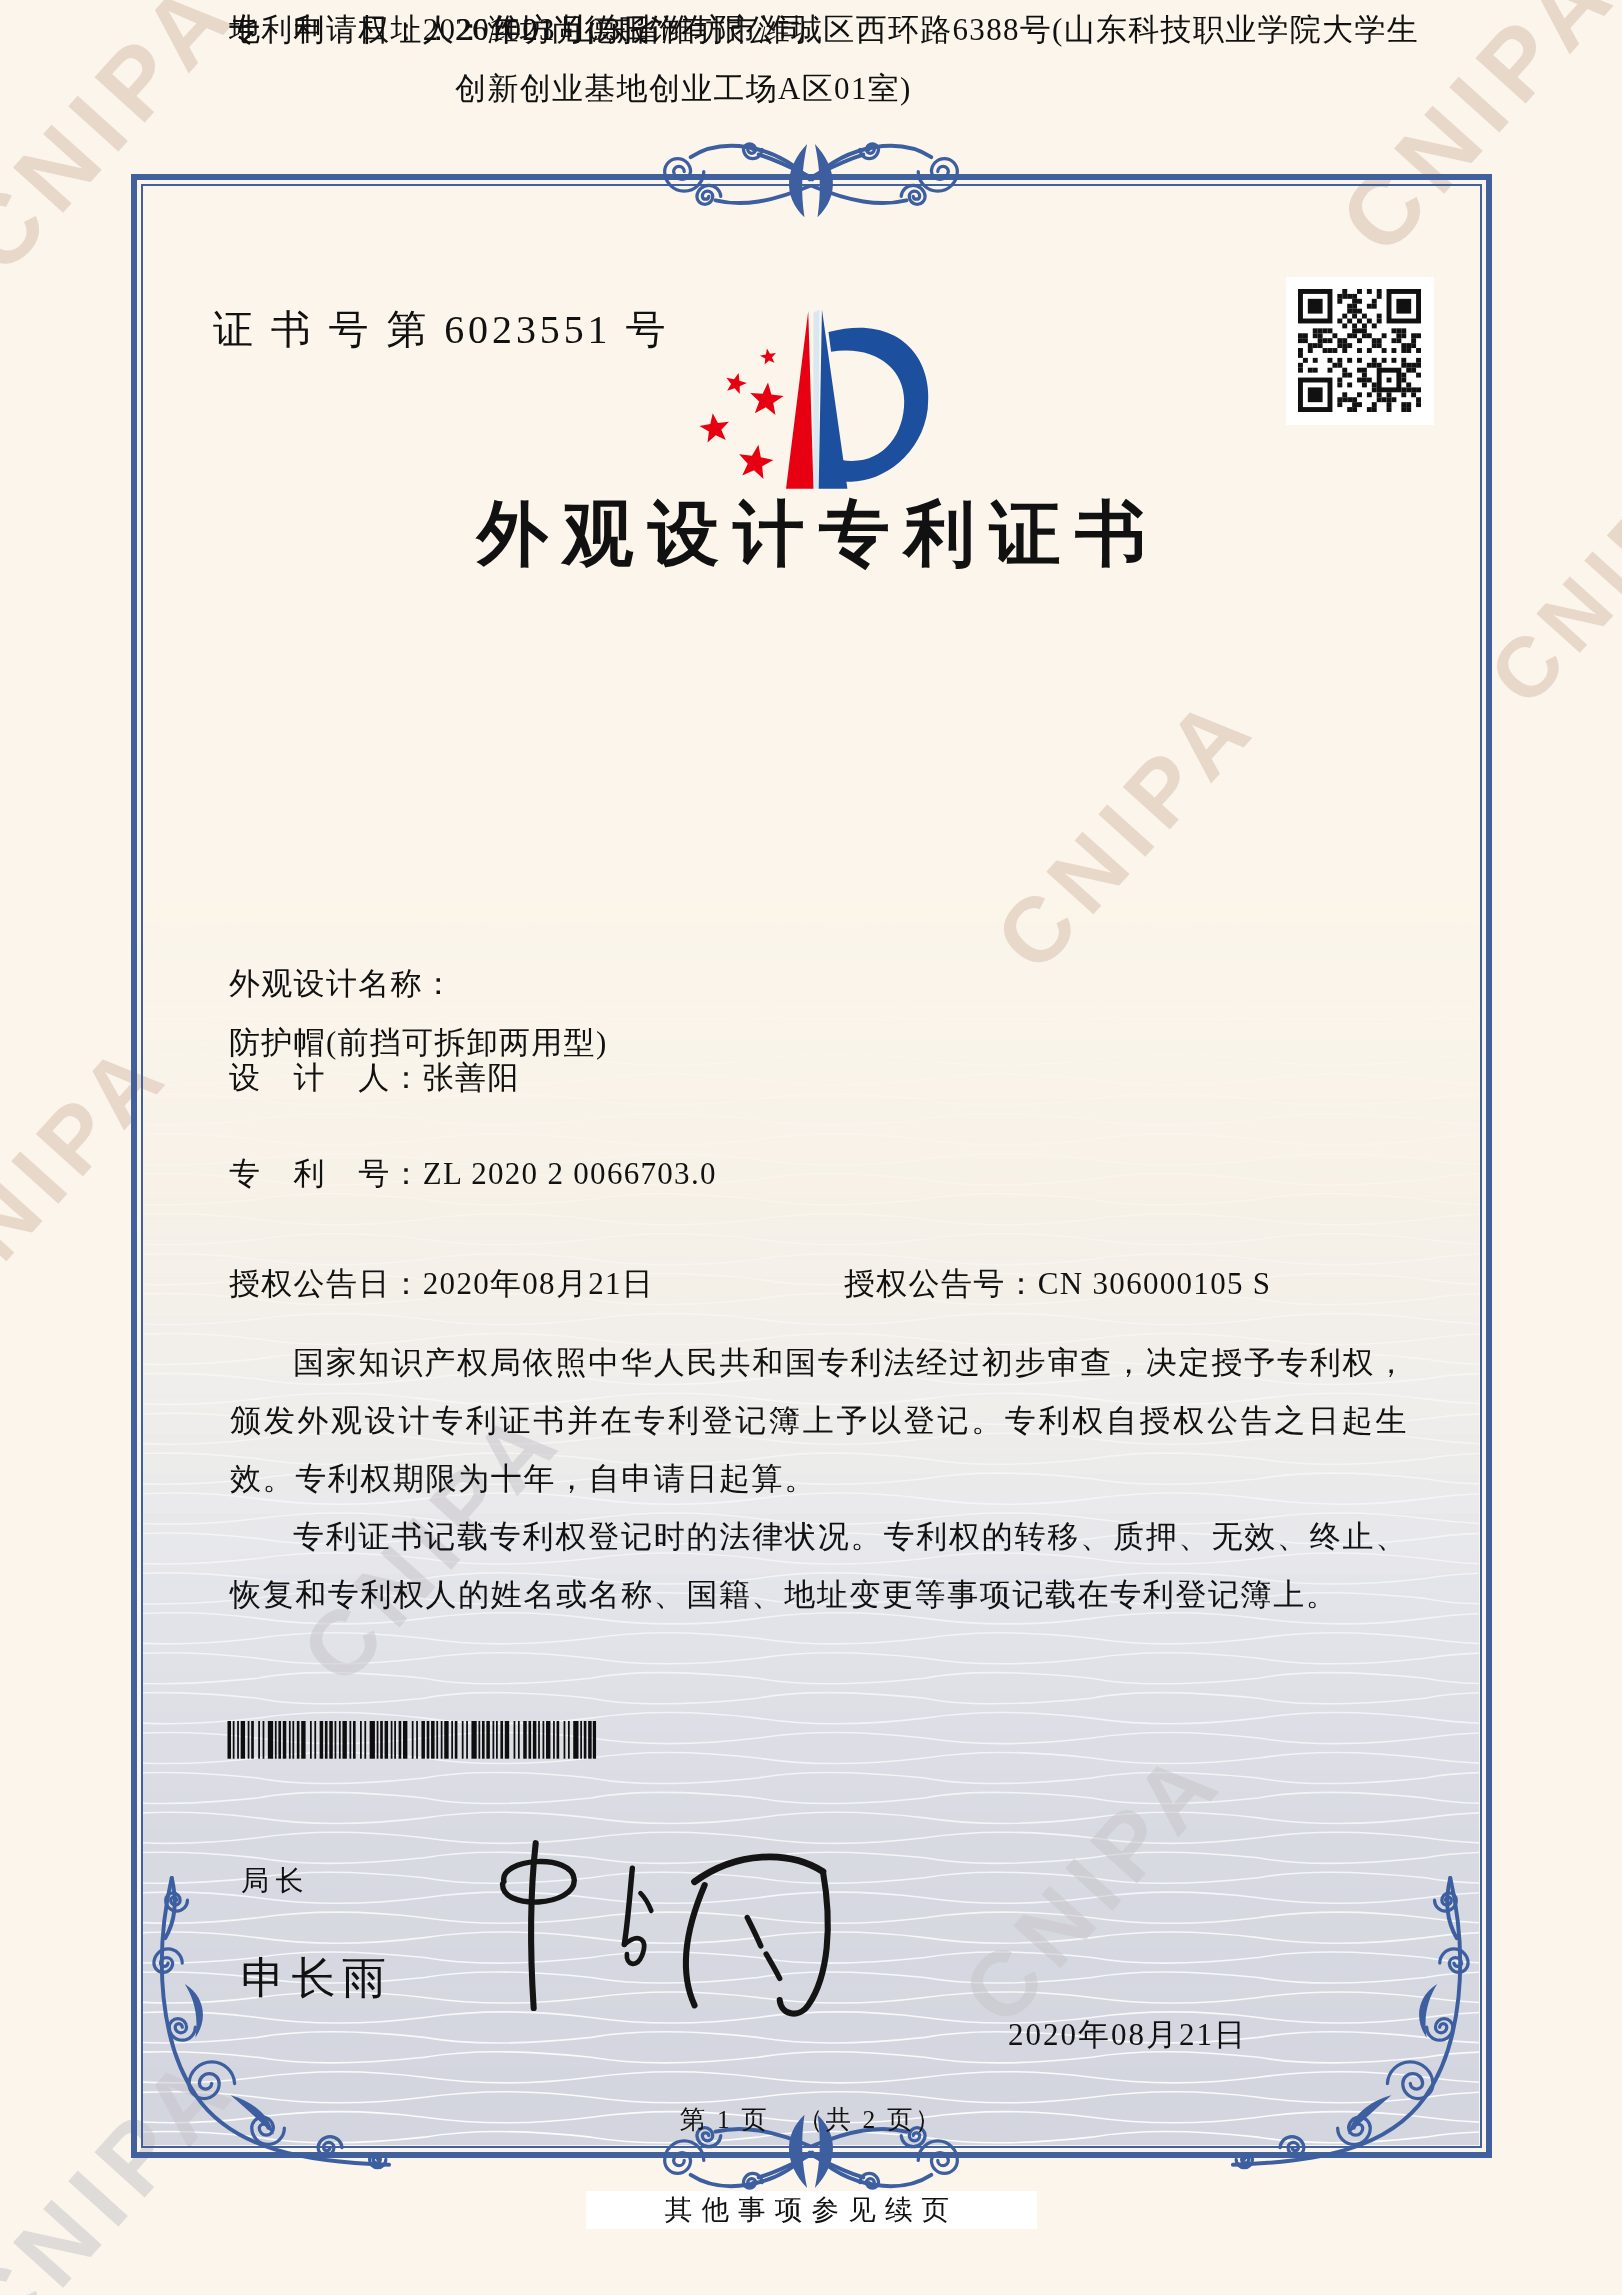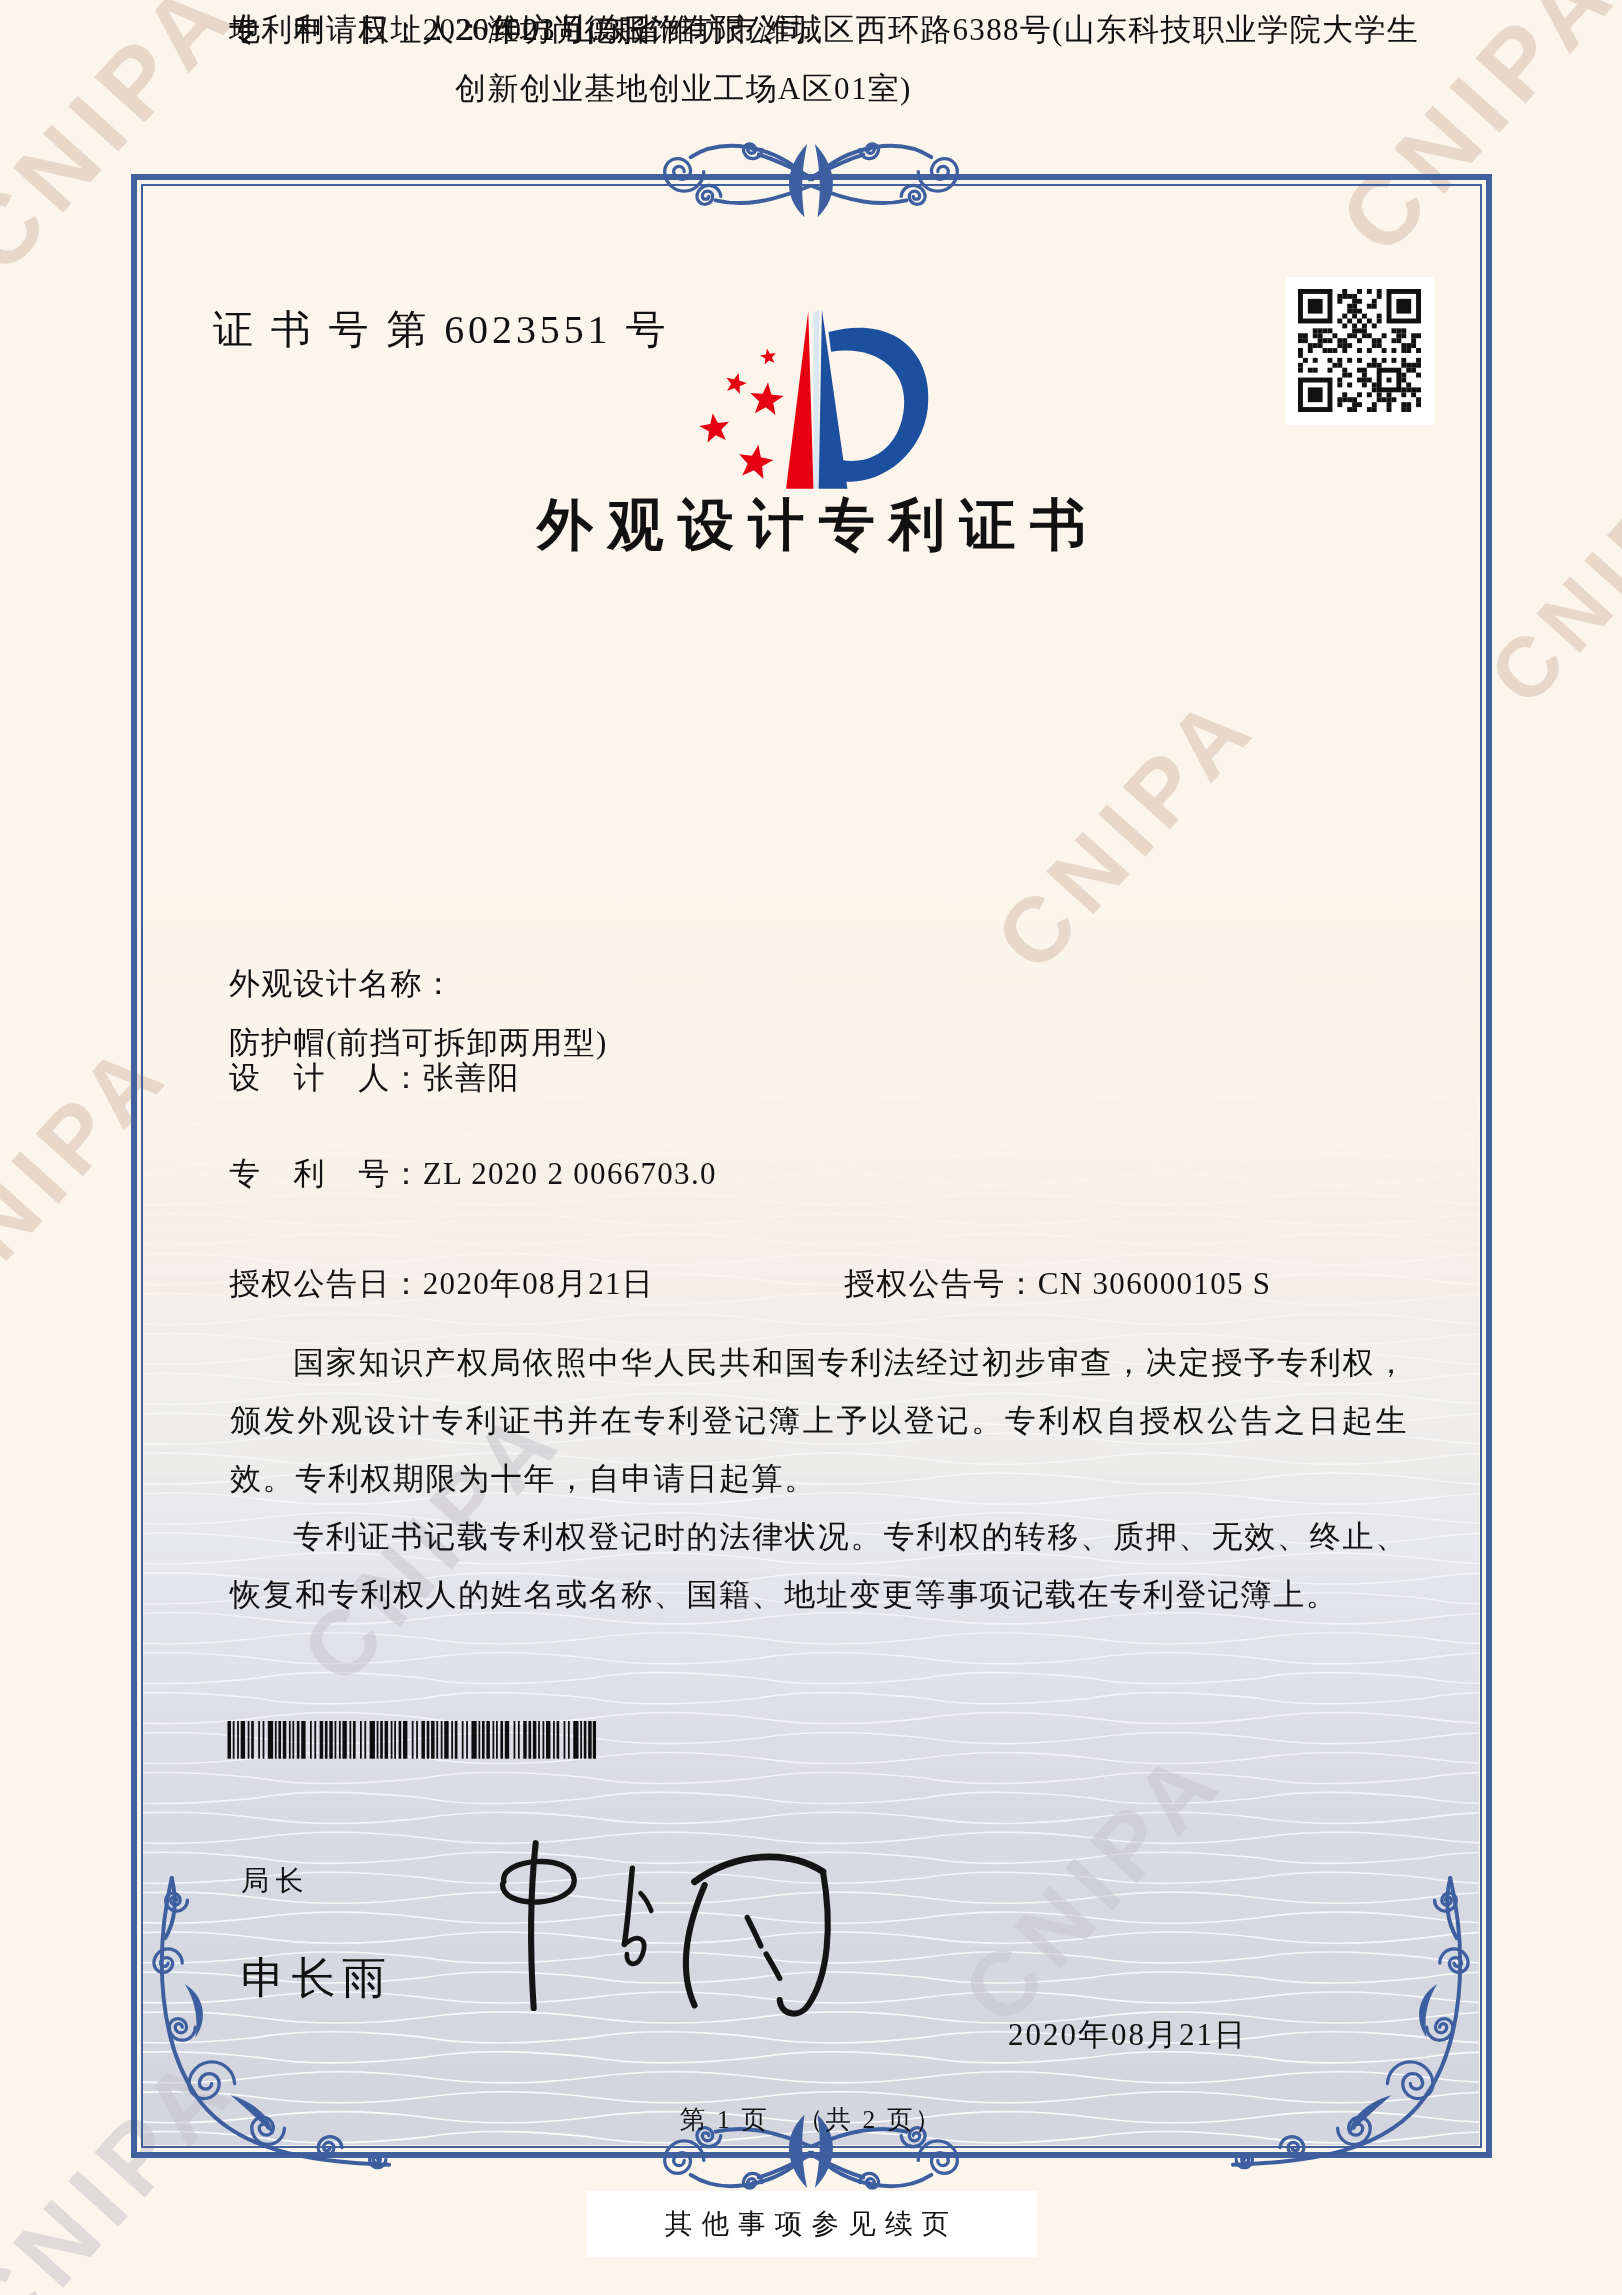--- a/index.html
+++ b/index.html
@@ -28,21 +28,21 @@
   #orn-top{left:556px;top:110px;}
   #orn-bottom{left:556px;top:2089px;transform:scaleY(-1);}
   #orn-bl{left:139px;top:1866px;}
   #orn-br{left:1208px;top:1866px;transform:scaleX(-1);}
   
   .content{position:absolute;inset:0;z-index:5;}
   .cert-no{position:absolute;left:213px;top:302px;font-size:40px;letter-spacing:3.9px;}
   #logo{position:absolute;left:674px;top:272px;}
   .qr{position:absolute;left:1286px;top:277px;width:148px;height:148px;background:#fff;}
   .qr svg{position:absolute;left:12.4px;top:12.4px;}
-  .doc-title{position:absolute;left:0;right:0;top:495px;text-align:center;font-size:56px;
+  .doc-title{position:absolute;left:0;right:0;top:495px;text-align:center;font-size:71px;
              font-weight:bold;letter-spacing:14.4px;text-indent:14.4px;line-height:1.1;}
   .frow{position:absolute;left:229px;font-size:31px;line-height:59px;letter-spacing:1.3px;display:flex;align-items:flex-start;}
   .frow .flabel{white-space:pre;flex:none;}
   .frow .fvalue{max-width:982px;}
   .frow:nth-of-type(1){top:665px;}
   .frow:nth-of-type(2){top:762px;}
   .frow:nth-of-type(3){top:859px;}
   .frow:nth-of-type(4){top:954px;flex-direction:column;}
   .frow:nth-of-type(5){top:1048px;}
   .frow:nth-of-type(6){top:1144px;}
@@ -51,21 +51,21 @@
   .paras{position:absolute;left:230px;top:1334px;width:1178px;font-size:31px;line-height:58px;
          text-align:justify;letter-spacing:1.6px;}
   .paras p{margin:0;text-indent:63px;}
   #barcode{position:absolute;left:226px;top:1721px;}
   .director-title{position:absolute;left:241px;top:1862px;font-size:28px;letter-spacing:6.5px;}
   .director-name{position:absolute;left:241px;top:1949px;font-size:44px;letter-spacing:6.5px;}
   #signature{position:absolute;left:471px;top:1831px;}
   .issue-date{position:absolute;left:1008px;top:2014px;font-size:31px;letter-spacing:2px;}
   .page-num{position:absolute;left:0;right:0;top:2102px;text-align:center;font-size:25.5px;letter-spacing:2.6px;}
   .cont-note{position:absolute;left:50%;top:2191px;transform:translateX(-50%);background:#ffffff;
-             padding:15px 79px;font-size:27.5px;letter-spacing:9.2px;white-space:nowrap;z-index:6;}
+             padding:1px 79px;font-size:27.5px;letter-spacing:9.2px;white-space:nowrap;z-index:6;}
 </style>
 </head>
 <body>
 
 <div class="page">
 
   <div id="waves"><svg width="1336" height="1262" viewBox="0 0 2042 1929">
         <rect x="0" y="0" width="2042" height="31.140625" fill="rgba(251,245,235,0.00)"></rect>
         <rect x="0" y="30.140625" width="2042" height="31.140625" fill="rgba(250,244,234,0.03)"></rect>
         <rect x="0" y="60.28125" width="2042" height="31.140625" fill="rgba(249,244,234,0.07)"></rect>

